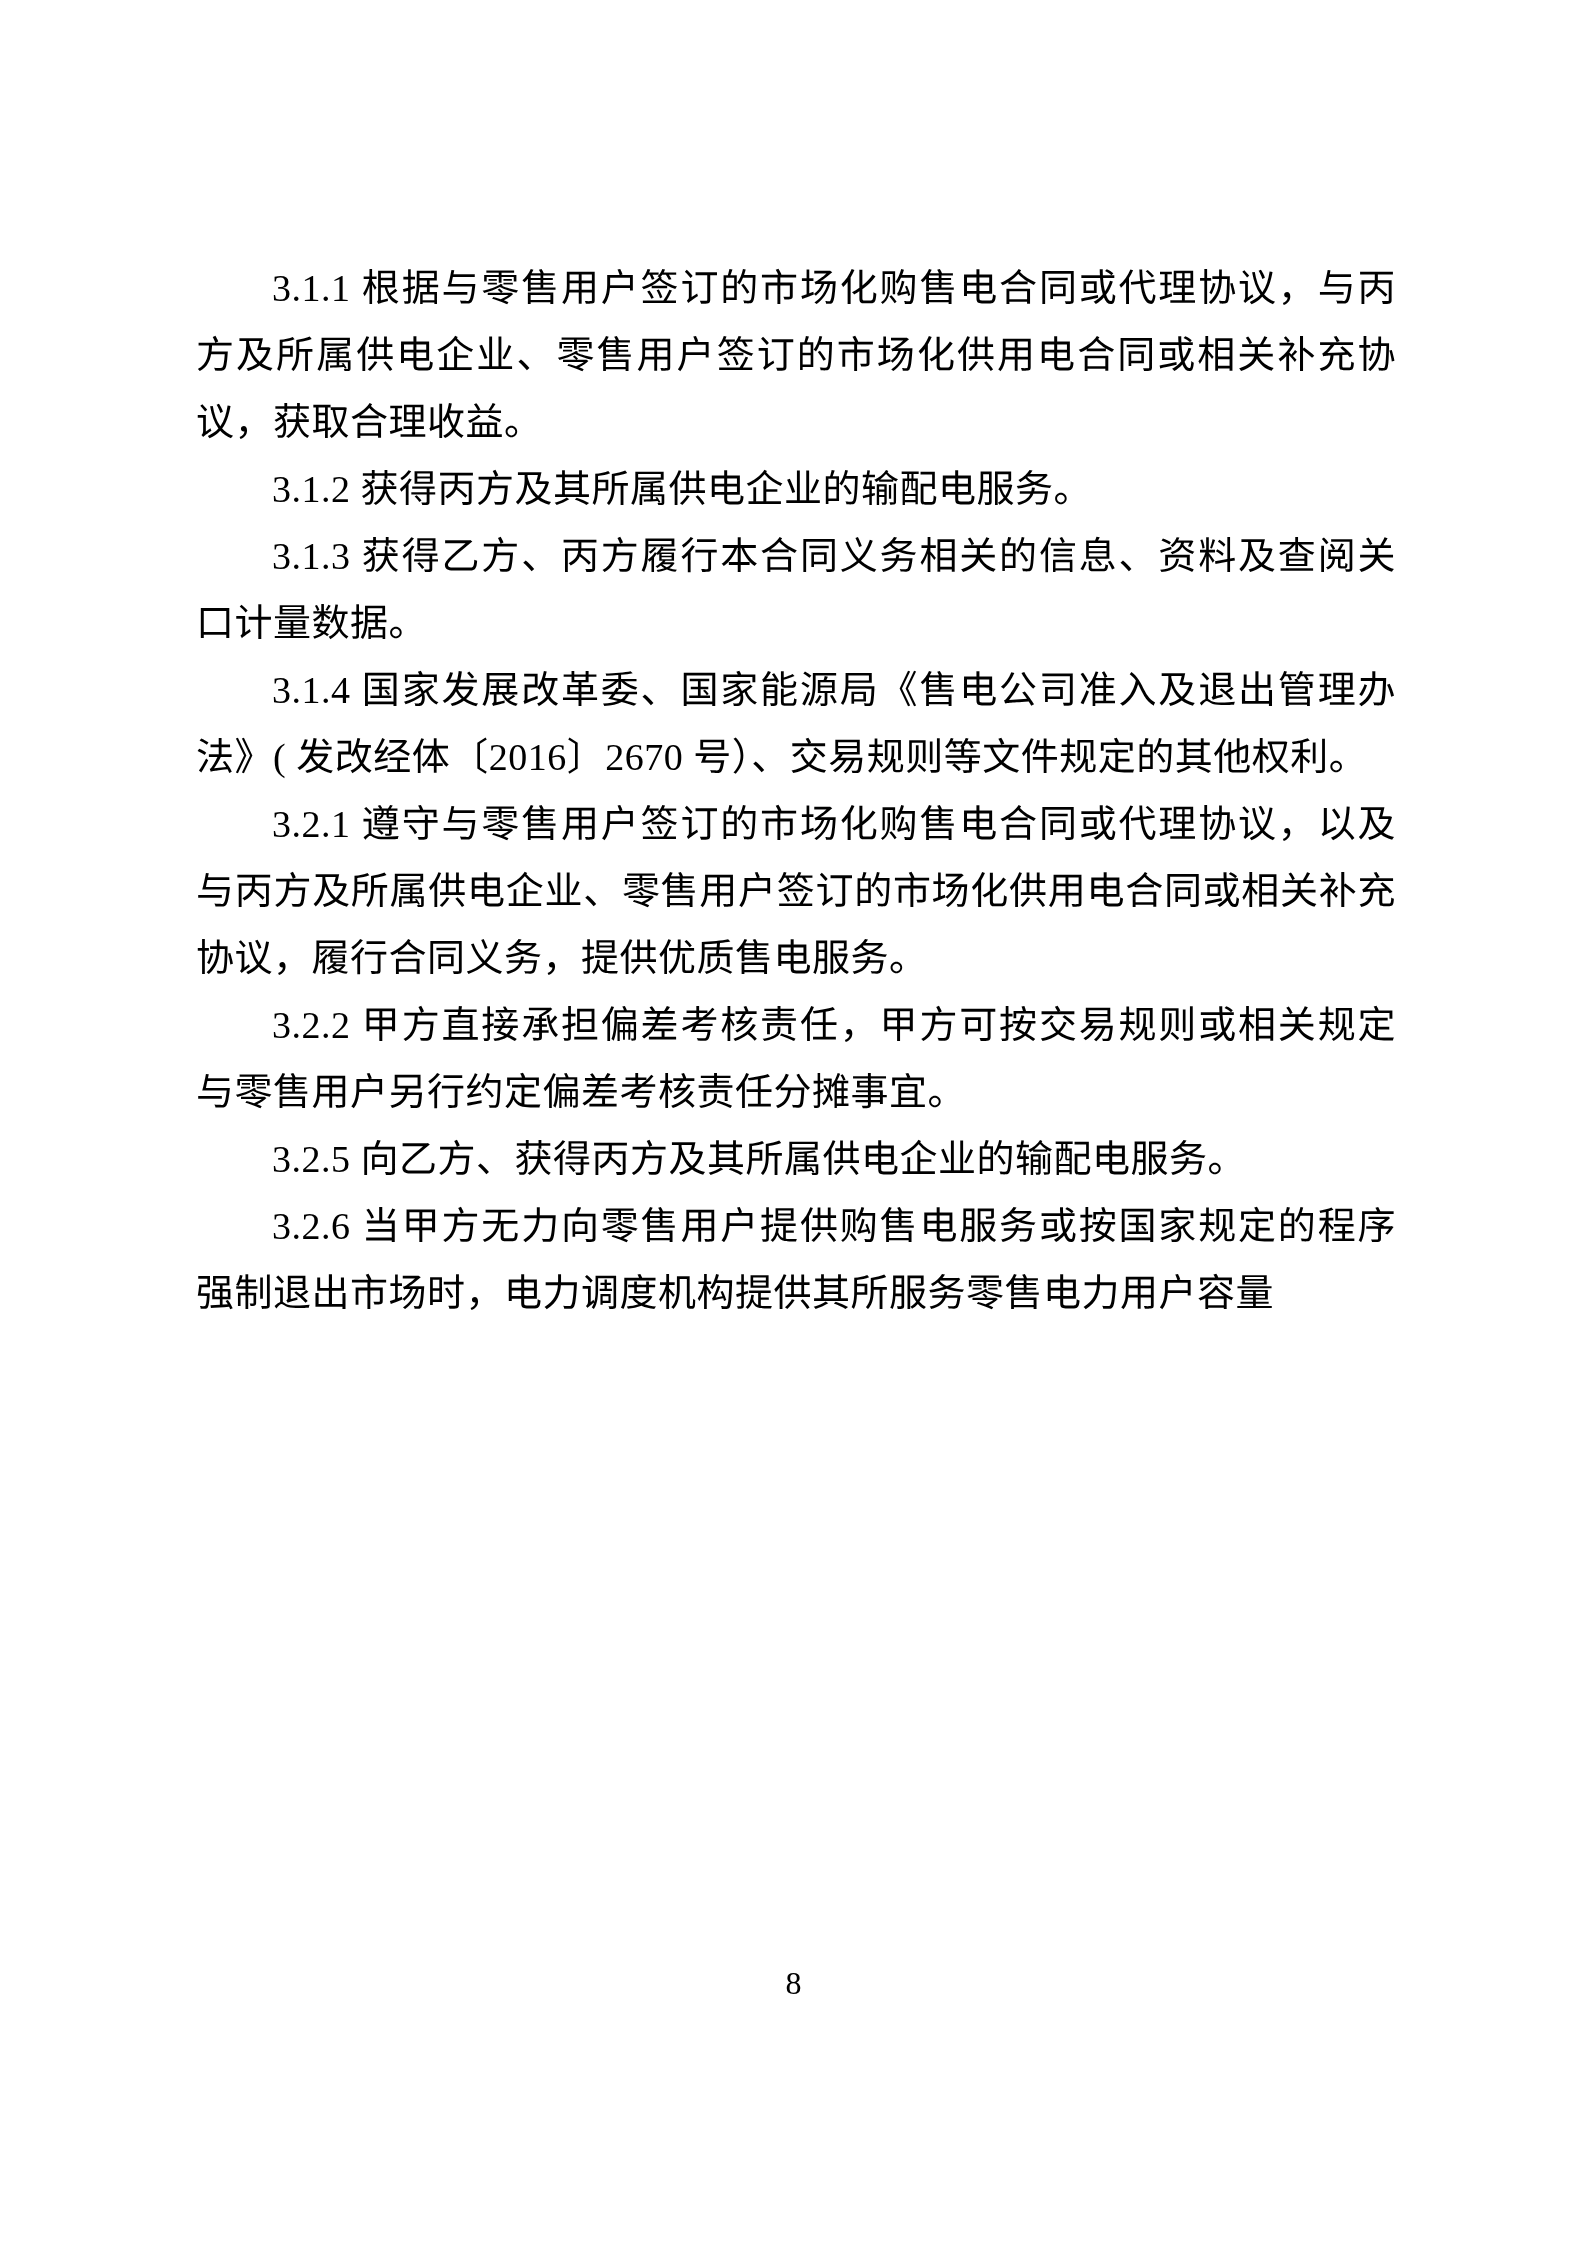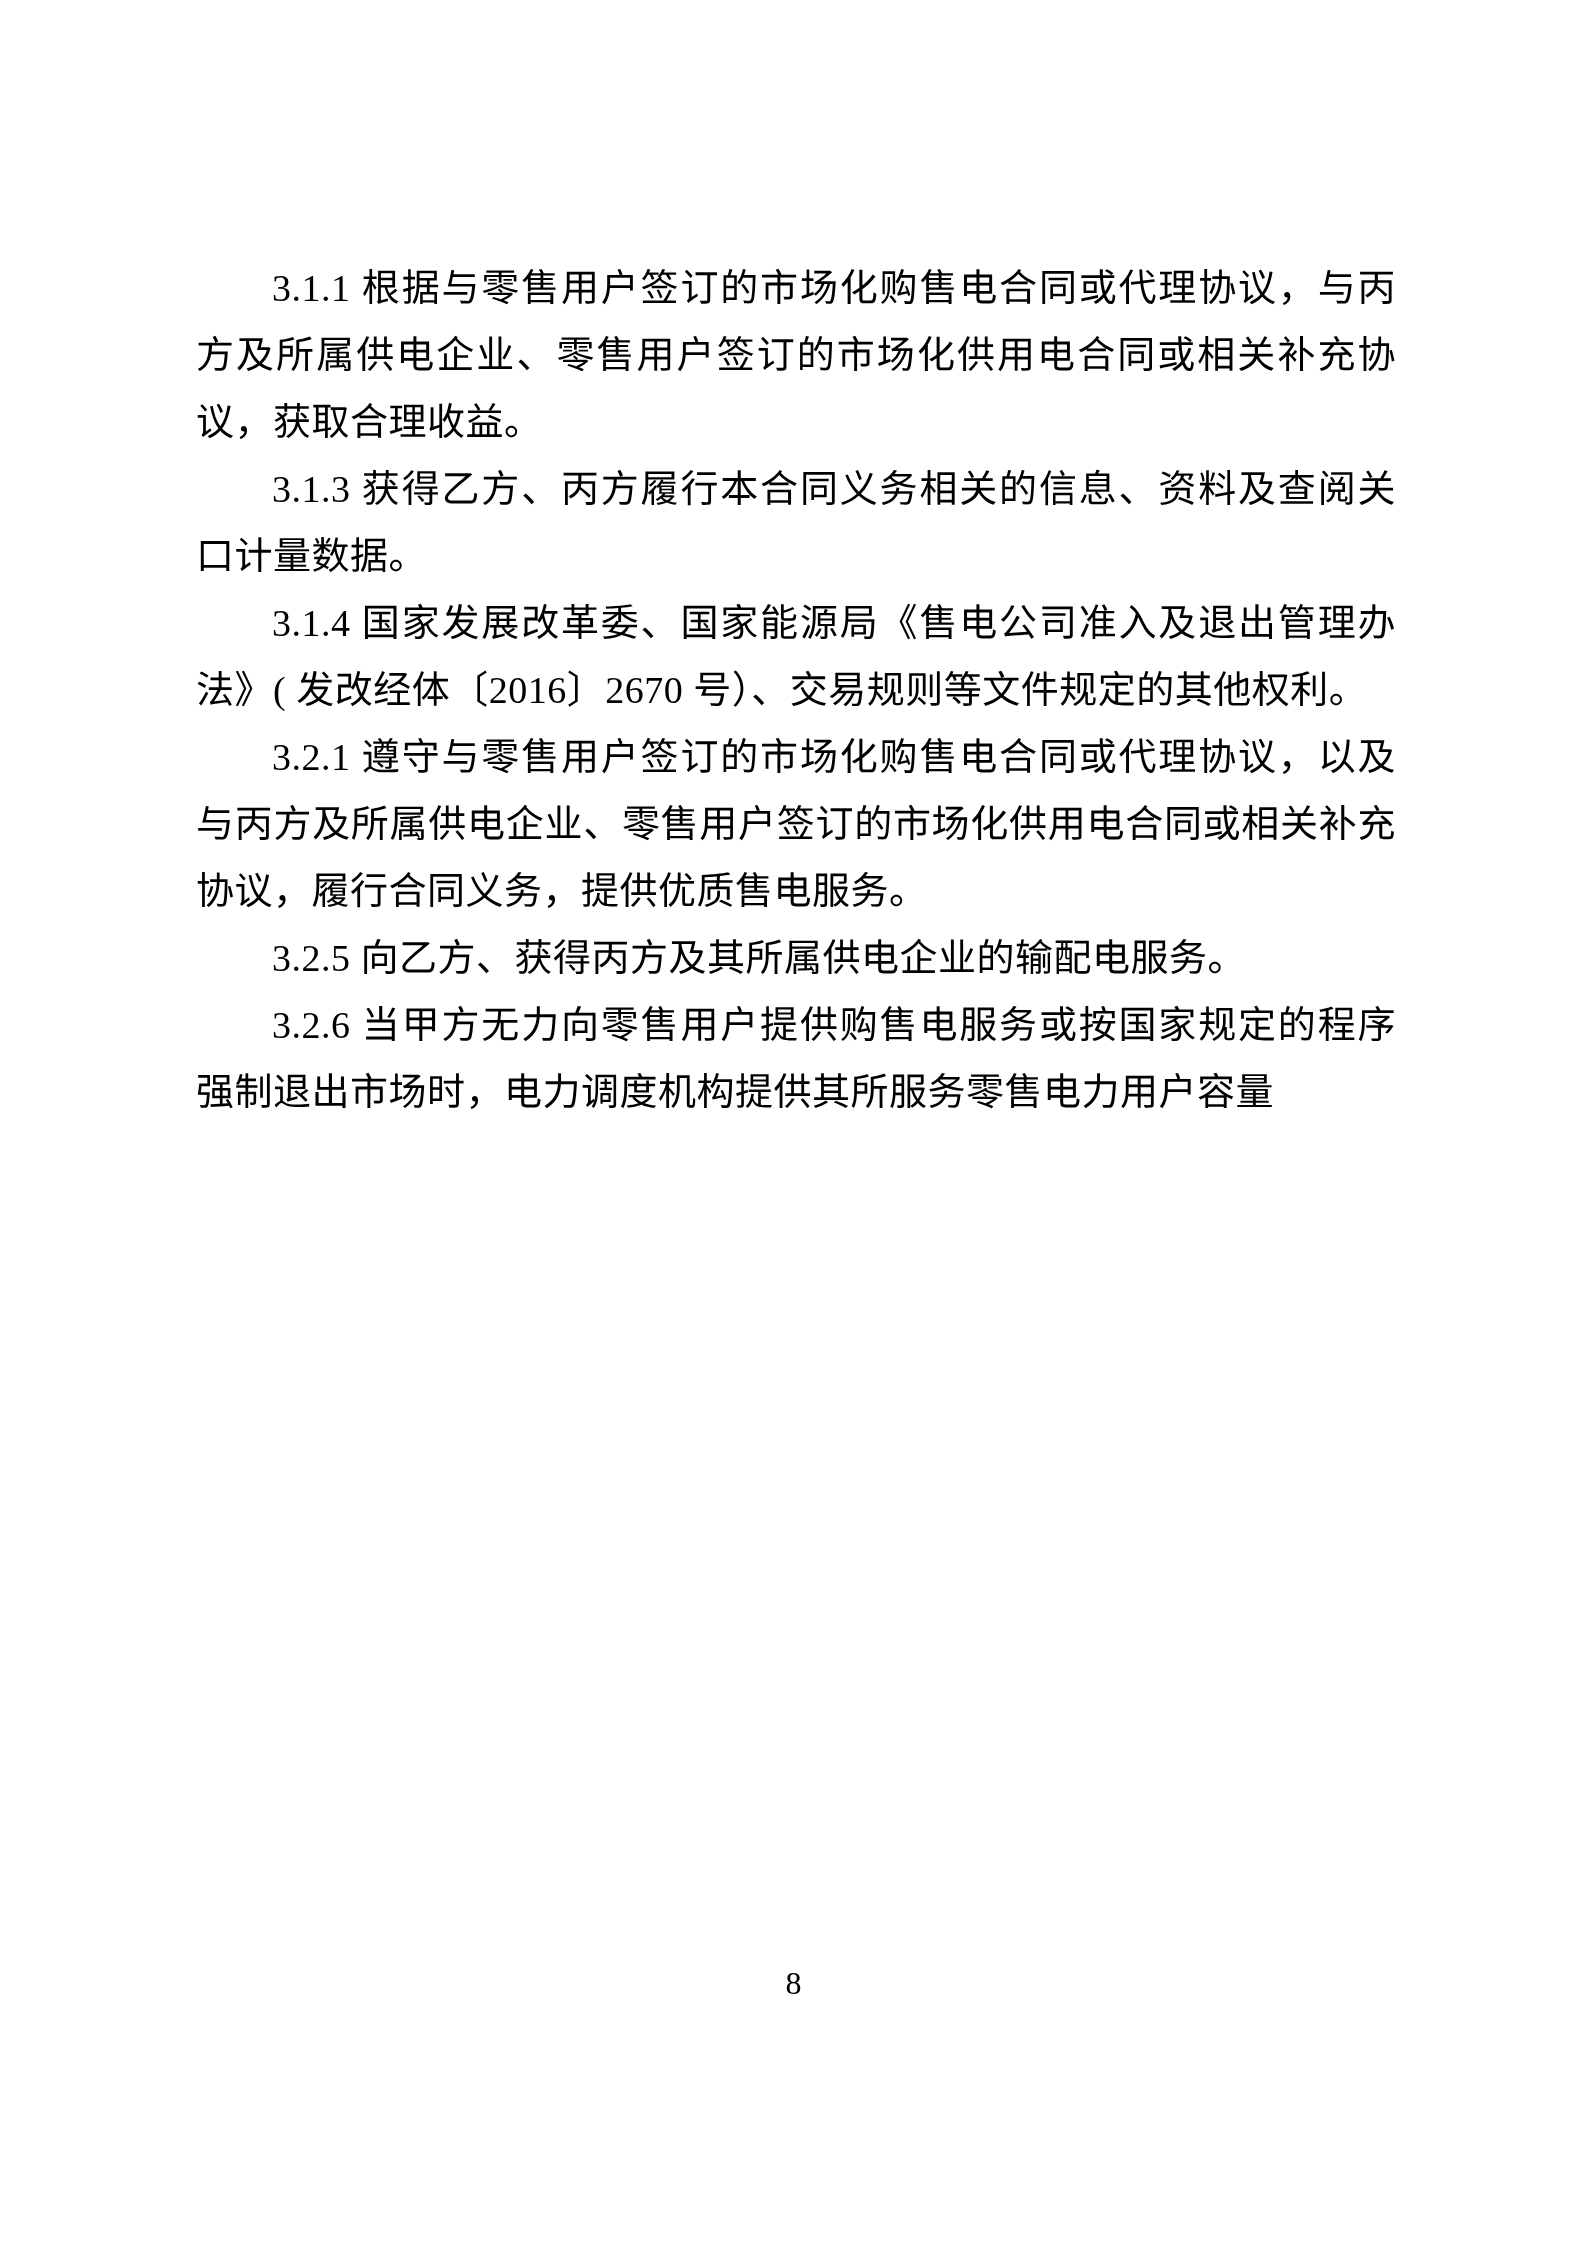--- a/index.html
+++ b/index.html
@@ -47,22 +47,24 @@
     font-family: "Liberation Serif", "DejaVu Serif", serif;
   }
 </style>
 </head>
 <body>
 
 <div class="page">
 
   <div class="content">
     <p class="para">3.1.1 根据与零售用户签订的市场化购售电合同或代理协议，与丙方及所属供电企业、零售用户签订的市场化供用电合同或相关补充协议，获取合理收益。</p>
+    <p class="para">3.1.2 获得丙方及其所属供电企业的输配电服务。</p>
     <p class="para">3.1.3 获得乙方、丙方履行本合同义务相关的信息、资料及查阅关口计量数据。</p>
     <p class="para">3.1.4 国家发展改革委、国家能源局《售电公司准入及退出管理办法》( 发改经体〔2016〕2670 号）、交易规则等文件规定的其他权利。</p>
     <p class="para">3.2.1 遵守与零售用户签订的市场化购售电合同或代理协议，以及与丙方及所属供电企业、零售用户签订的市场化供用电合同或相关补充协议，履行合同义务，提供优质售电服务。</p>
+    <p class="para">3.2.2 甲方直接承担偏差考核责任，甲方可按交易规则或相关规定与零售用户另行约定偏差考核责任分摊事宜。</p>
     <p class="para">3.2.5 向乙方、获得丙方及其所属供电企业的输配电服务。</p>
     <p class="para">3.2.6 当甲方无力向零售用户提供购售电服务或按国家规定的程序强制退出市场时，电力调度机构提供其所服务零售电力用户容量</p>
   </div>
 
   <div class="page-number">8</div>
 
 </div>
 
 </body></html>

